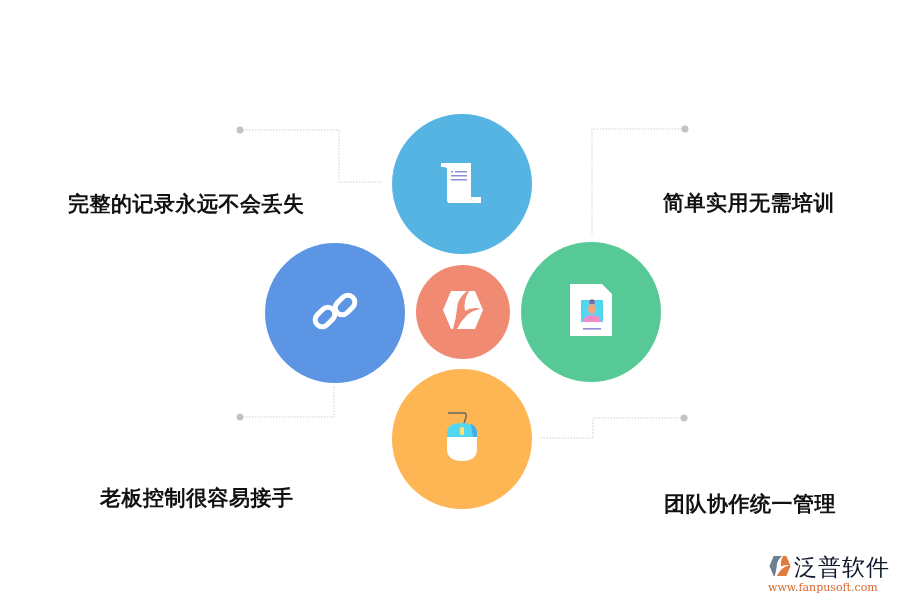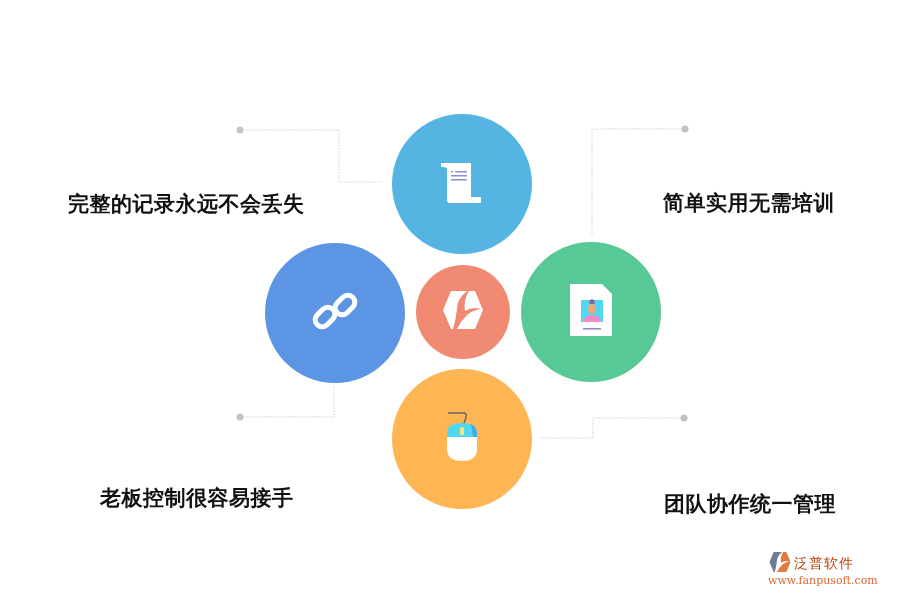--- a/index.html
+++ b/index.html
@@ -3,21 +3,21 @@
   <meta charset="utf-8">
   <style>
     html, body { margin: 0; padding: 0; background: #ffffff; }
     body { width: 900px; height: 600px; position: relative; overflow: hidden;
            font-family: "DejaVu Sans", "Liberation Sans", sans-serif; }
     .circle { position: absolute; border-radius: 50%; display: flex; align-items: center; justify-content: center; }
     .label { position: absolute; font-size: 21px; font-weight: bold; color: #111111; white-space: nowrap; letter-spacing: 0.5px; margin-top: 44px; }
     svg.connectors { position: absolute; left: 0; top: 0; }
     .logo { position: absolute; left: 768px; top: 552px; width: 126px; }
     .logo-row { display: flex; align-items: center; }
-    .logo-cn { font-size: 14px; color: #c2410c; letter-spacing: 1px; margin-left: 2px; }
+    .logo-cn { font-size: 23px; color: #0f172a; letter-spacing: 1px; margin-left: 2px; }
     .logo-url { font-family: "DejaVu Serif", "Liberation Serif", serif; font-size: 11px; color: #d9662e; margin-top: -2px; }
   </style>
 </head>
 <body>
 
 <svg class="connectors" width="900" height="600">
   <g fill="none" stroke="#cfcfcf" stroke-width="1" stroke-dasharray="1.5 1.5">
     <polyline points="240,130 339,130 339,182 382,182"></polyline>
     <polyline points="240,417 334,417 334,386"></polyline>
     <polyline points="685,129 592,129 592,236"></polyline>

